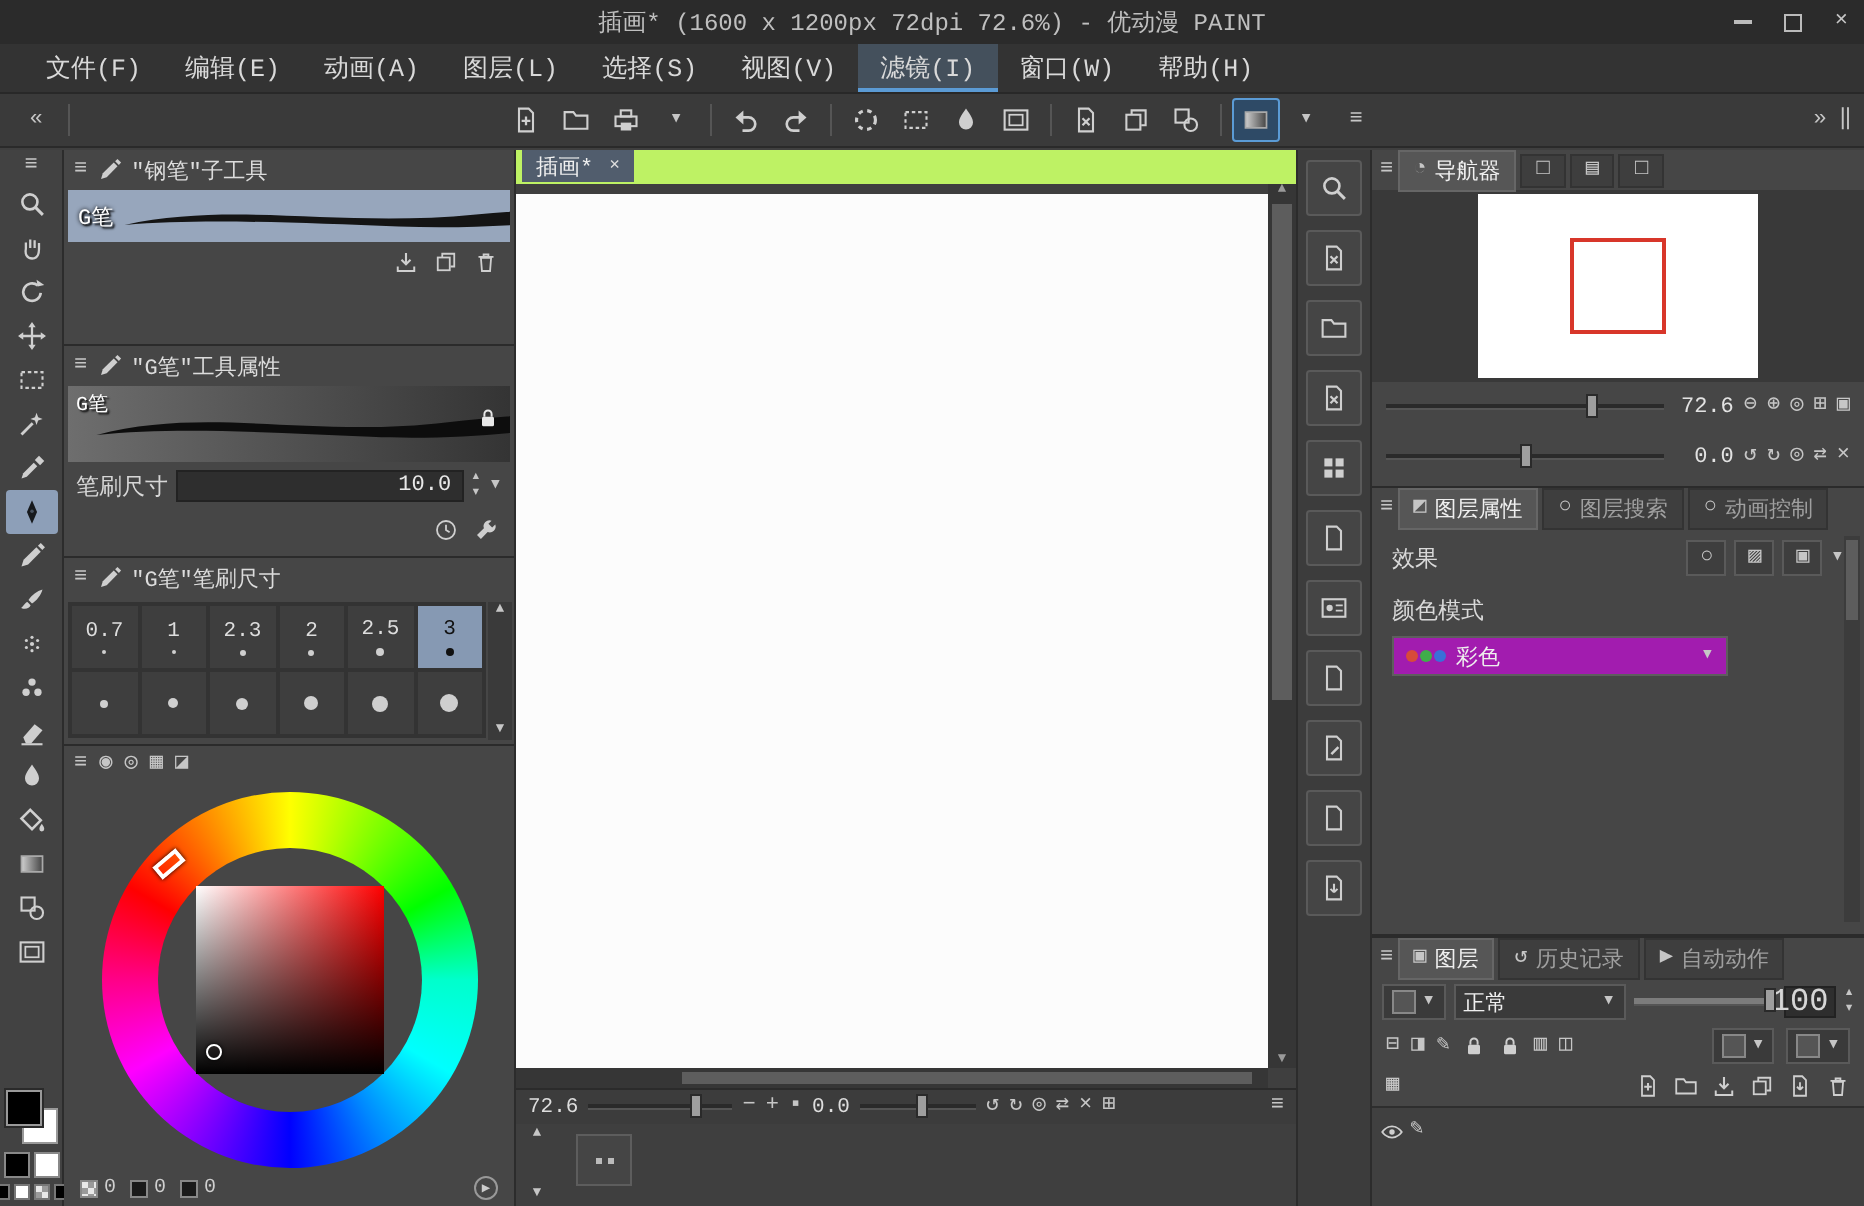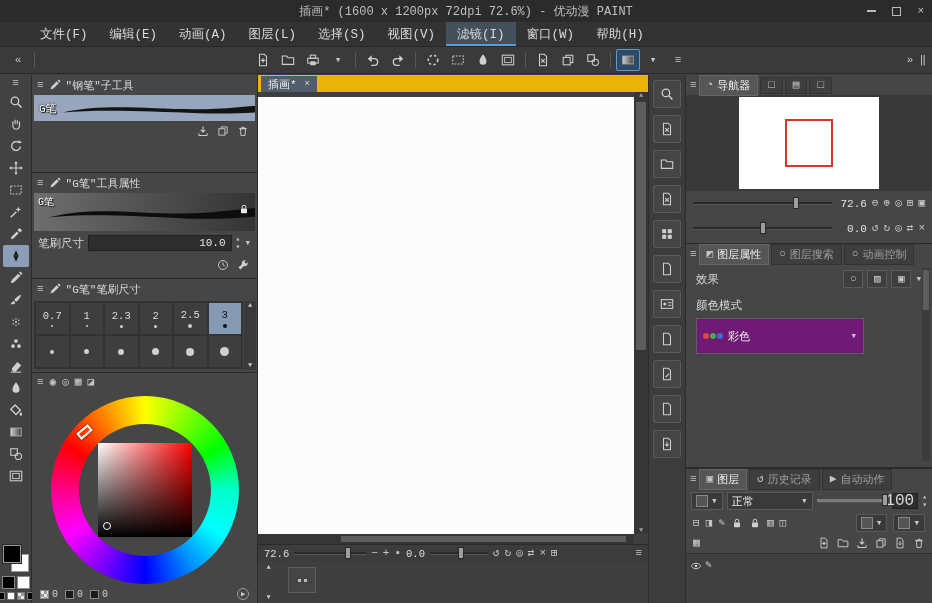--- a/index.html
+++ b/index.html
@@ -14,21 +14,21 @@
 .vdiv{width:1px;height:16px;background:#2b2b2b;border-right:1px solid #555;margin:0 4px}
 
 
 .tb{height:22px;background:#2b2b2b;display:flex;align-items:center;justify-content:center;position:relative;color:#bfbfbf;font-size:12px}
 .winctl{position:absolute;right:8px;top:0;height:22px;display:flex;align-items:center;gap:16px}
 .wmin{width:9px;height:2px;background:#bbb}
 .wmax{width:9px;height:9px;border:1px solid #bbb}
 .wclose{font-size:12px;color:#ccc}
 
 
-.mb{height:25px;background:#333;border-bottom:1px solid #282828;display:flex;align-items:stretch;padding-left:29px}
+.mb{height:25px;background:#333;border-bottom:1px solid #282828;display:flex;align-items:stretch;padding-left:12px}
 .mi{padding:0 11px;display:flex;align-items:center;font-size:12.5px;color:#d9d9d9}
 .mi.active{background:#44505c;box-shadow:inset 0 -2px 0 #5b9bd5}
 
 
 .tlb{height:27px;background:#3a3a3a;border-bottom:1px solid #2a2a2a;display:flex;align-items:center;padding:0 6px}
 .tlb .ib{width:24px;height:22px}
 .tlb-main{display:flex;align-items:center;margin-left:212px;gap:1px}
 .snap-active{border:1px solid #5b9bd5;background:#2e4a66;border-radius:2px}
 .tlb-right{margin-left:auto;display:flex;align-items:center;gap:6px}
 
@@ -90,21 +90,21 @@
   background:linear-gradient(to bottom,rgba(0,0,0,0),#000),linear-gradient(to right,#fff,#f00)}
 .ring-mark{position:absolute;left:26px;top:32px;width:15px;height:8px;border:2px solid #fff;box-shadow:0 0 2px #000;transform:rotate(-40deg)}
 .sv-mark{position:absolute;left:5px;bottom:7px;width:8px;height:8px;border:1.5px solid #fff;border-radius:50%;box-shadow:0 0 2px #000}
 .wheel-foot{height:16px;display:flex;align-items:center;gap:3px;padding:0 8px;margin-top:2px}
 .wf-chip{width:9px;height:9px;border:1px solid #888;background:#1a1a1a}
 .wf-val{font-size:10px;color:#cfcfcf;margin-right:4px}
 .wf-circle{width:12px;height:12px;border:1px solid #999;border-radius:50%;display:flex;align-items:center;justify-content:center;font-size:7px;color:#ccc;margin-left:auto}
 
 
 .cv{flex:1;display:flex;flex-direction:column;background:#3f3f3f;min-width:0}
-.doc-tabs{height:17px;background:#eab308;display:flex;align-items:flex-end;padding-left:3px;gap:4px}
+.doc-tabs{height:17px;background:#bef264;display:flex;align-items:flex-start;padding-left:3px;gap:4px}
 .doc-tab{height:16px;background:#515d6d;display:flex;align-items:center;gap:8px;padding:0 7px;font-size:11px;color:#f0f0f0}
 .doc-tab .g{font-size:9px;color:#ddd}
 .viewport{position:relative;flex:1;background:#3f3f3f;overflow:hidden}
 .white{position:absolute;left:0;top:5px;right:14px;bottom:10px;background:#fcfcfc}
 .vscroll{position:absolute;right:0;top:0;bottom:10px;width:14px;background:#363636;display:flex;flex-direction:column;align-items:center}
 .vscroll .g,.hscroll .g{font-size:7px;color:#9a9a9a}
 .vthumb{width:10px;background:#5d5d5d;border:1px sold #333;margin-top:3px;height:56%}
 .hscroll{position:absolute;left:0;right:14px;bottom:0;height:10px;background:#363636;display:flex;align-items:center}
 .hthumb{height:6px;background:#5d5d5d;margin-left:22%;width:76%}
 .cv-bar{height:18px;background:#3c3c3c;border-top:1px solid #2b2b2b;display:flex;align-items:center;gap:5px;padding:0 6px;font-size:10.5px}
@@ -129,21 +129,21 @@
 .nav-prev{height:96px;background:#393939;display:flex;align-items:center;justify-content:center}
 .nav-page{position:relative;width:140px;height:92px;background:#fff}
 .nav-rect{position:absolute;left:46px;top:22px;width:48px;height:48px;border:2px solid #d8362a}
 .nav-row{height:25px;display:flex;align-items:center;gap:5px;padding:0 7px;font-size:11px}
 .nav-row .track{position:relative;flex:1;height:3px;background:#2a2a2a;border-bottom:1px solid #555}
 .nav-val{width:30px;text-align:right;color:#e2e2e2}
 .lp-body{padding:6px 10px;font-size:11.5px;color:#d9d9d9;flex:1;position:relative}
 .fx-row{display:flex;align-items:center;margin-bottom:10px}
 .fx-icons{margin-left:auto;display:flex;align-items:center;gap:4px}
 .fx-btn{width:20px;height:18px;border:1px solid #5a5a5a;background:#3e3e3e;display:flex;align-items:center;justify-content:center}
-.cm-select{margin-top:5px;width:168px;height:36px;background:#701a75;border:1px solid #5e5e5e;display:flex;align-items:center;gap:5px;padding:0 6px;font-size:11px;color:#eee}
+.cm-select{margin-top:5px;width:168px;height:20px;background:#a21caf;border:1px solid #5e5e5e;display:flex;align-items:center;gap:5px;padding:0 6px;font-size:11px;color:#eee}
 .rgbdots{display:flex;gap:1px}
 .rgbdots i{width:6px;height:6px;border-radius:50%;display:block}
 .lp-scroll{position:absolute;right:2px;top:4px;bottom:6px;width:8px;background:#3c3c3c}
 .lp-scroll i{display:block;width:6px;height:40px;background:#5d5d5d;margin:2px auto}
 
 .lyp{border-top:1px solid #2b2b2b;height:135px;display:flex;flex-direction:column}
 .ly-rowA{height:24px;display:flex;align-items:center;gap:4px;padding:0 5px}
 .combo{height:18px;border:1px solid #5a5a5a;background:#3a3a3a;display:flex;align-items:center;gap:3px;padding:0 4px;font-size:11px;color:#eee}
 .combo .box{width:12px;height:12px;border:1px solid #888;background:#555}
 .blend{width:86px;justify-content:space-between}

